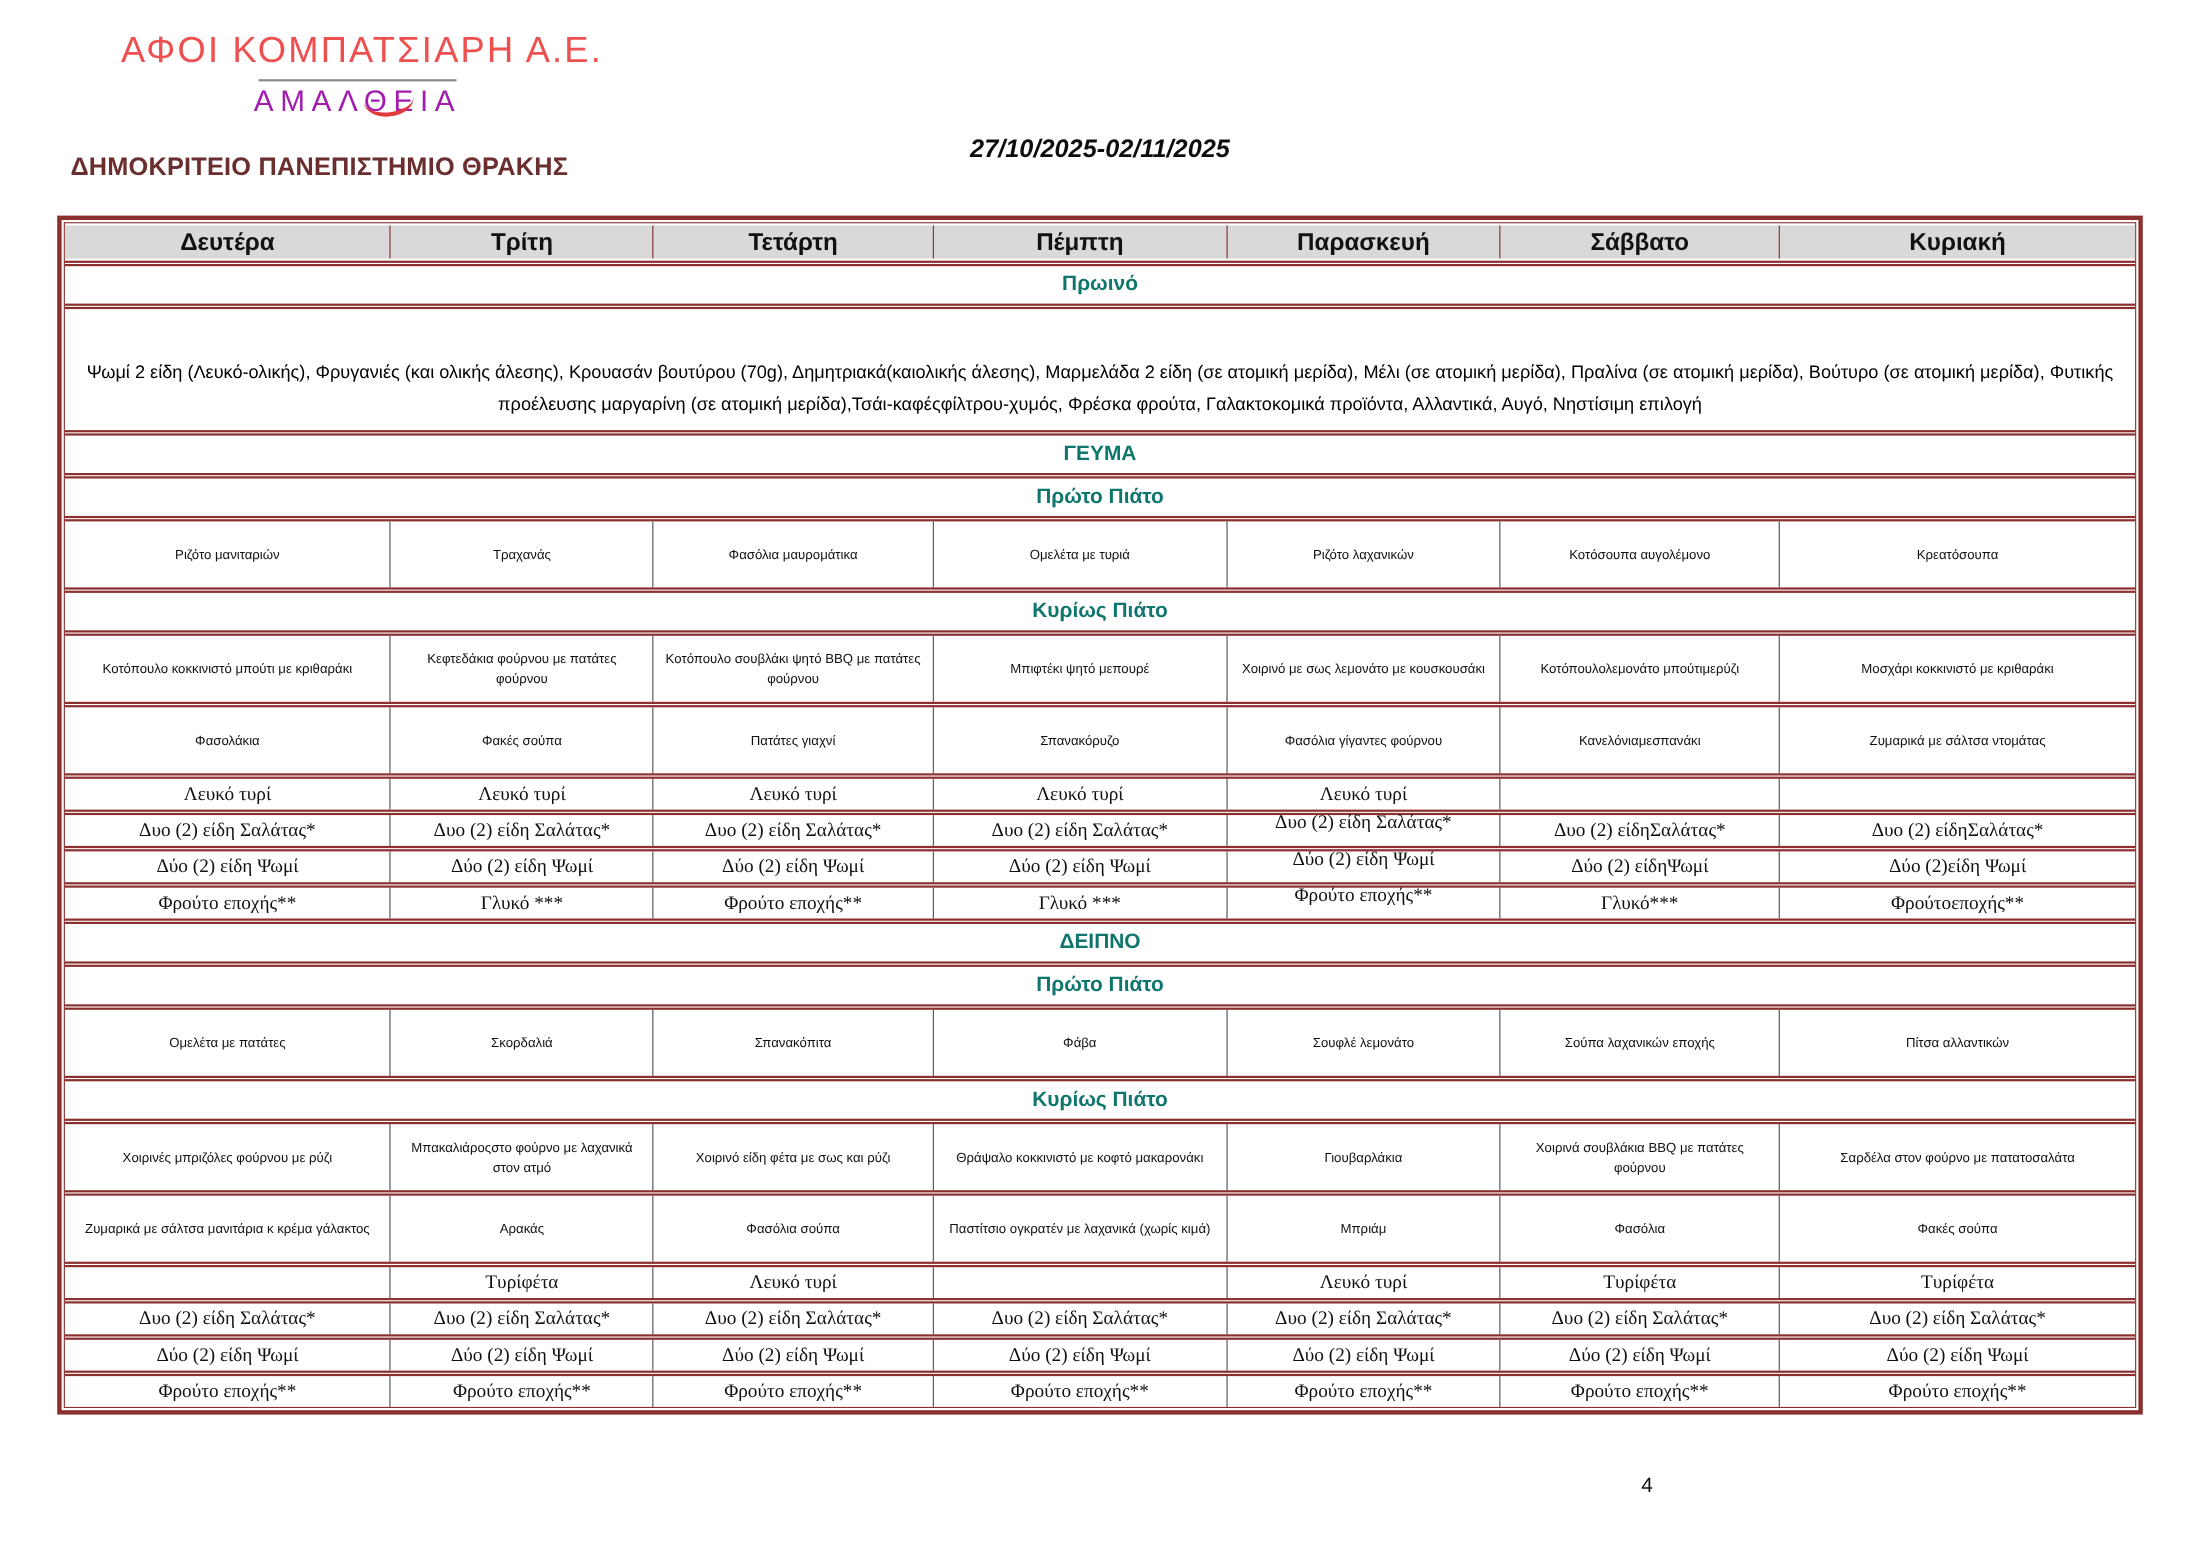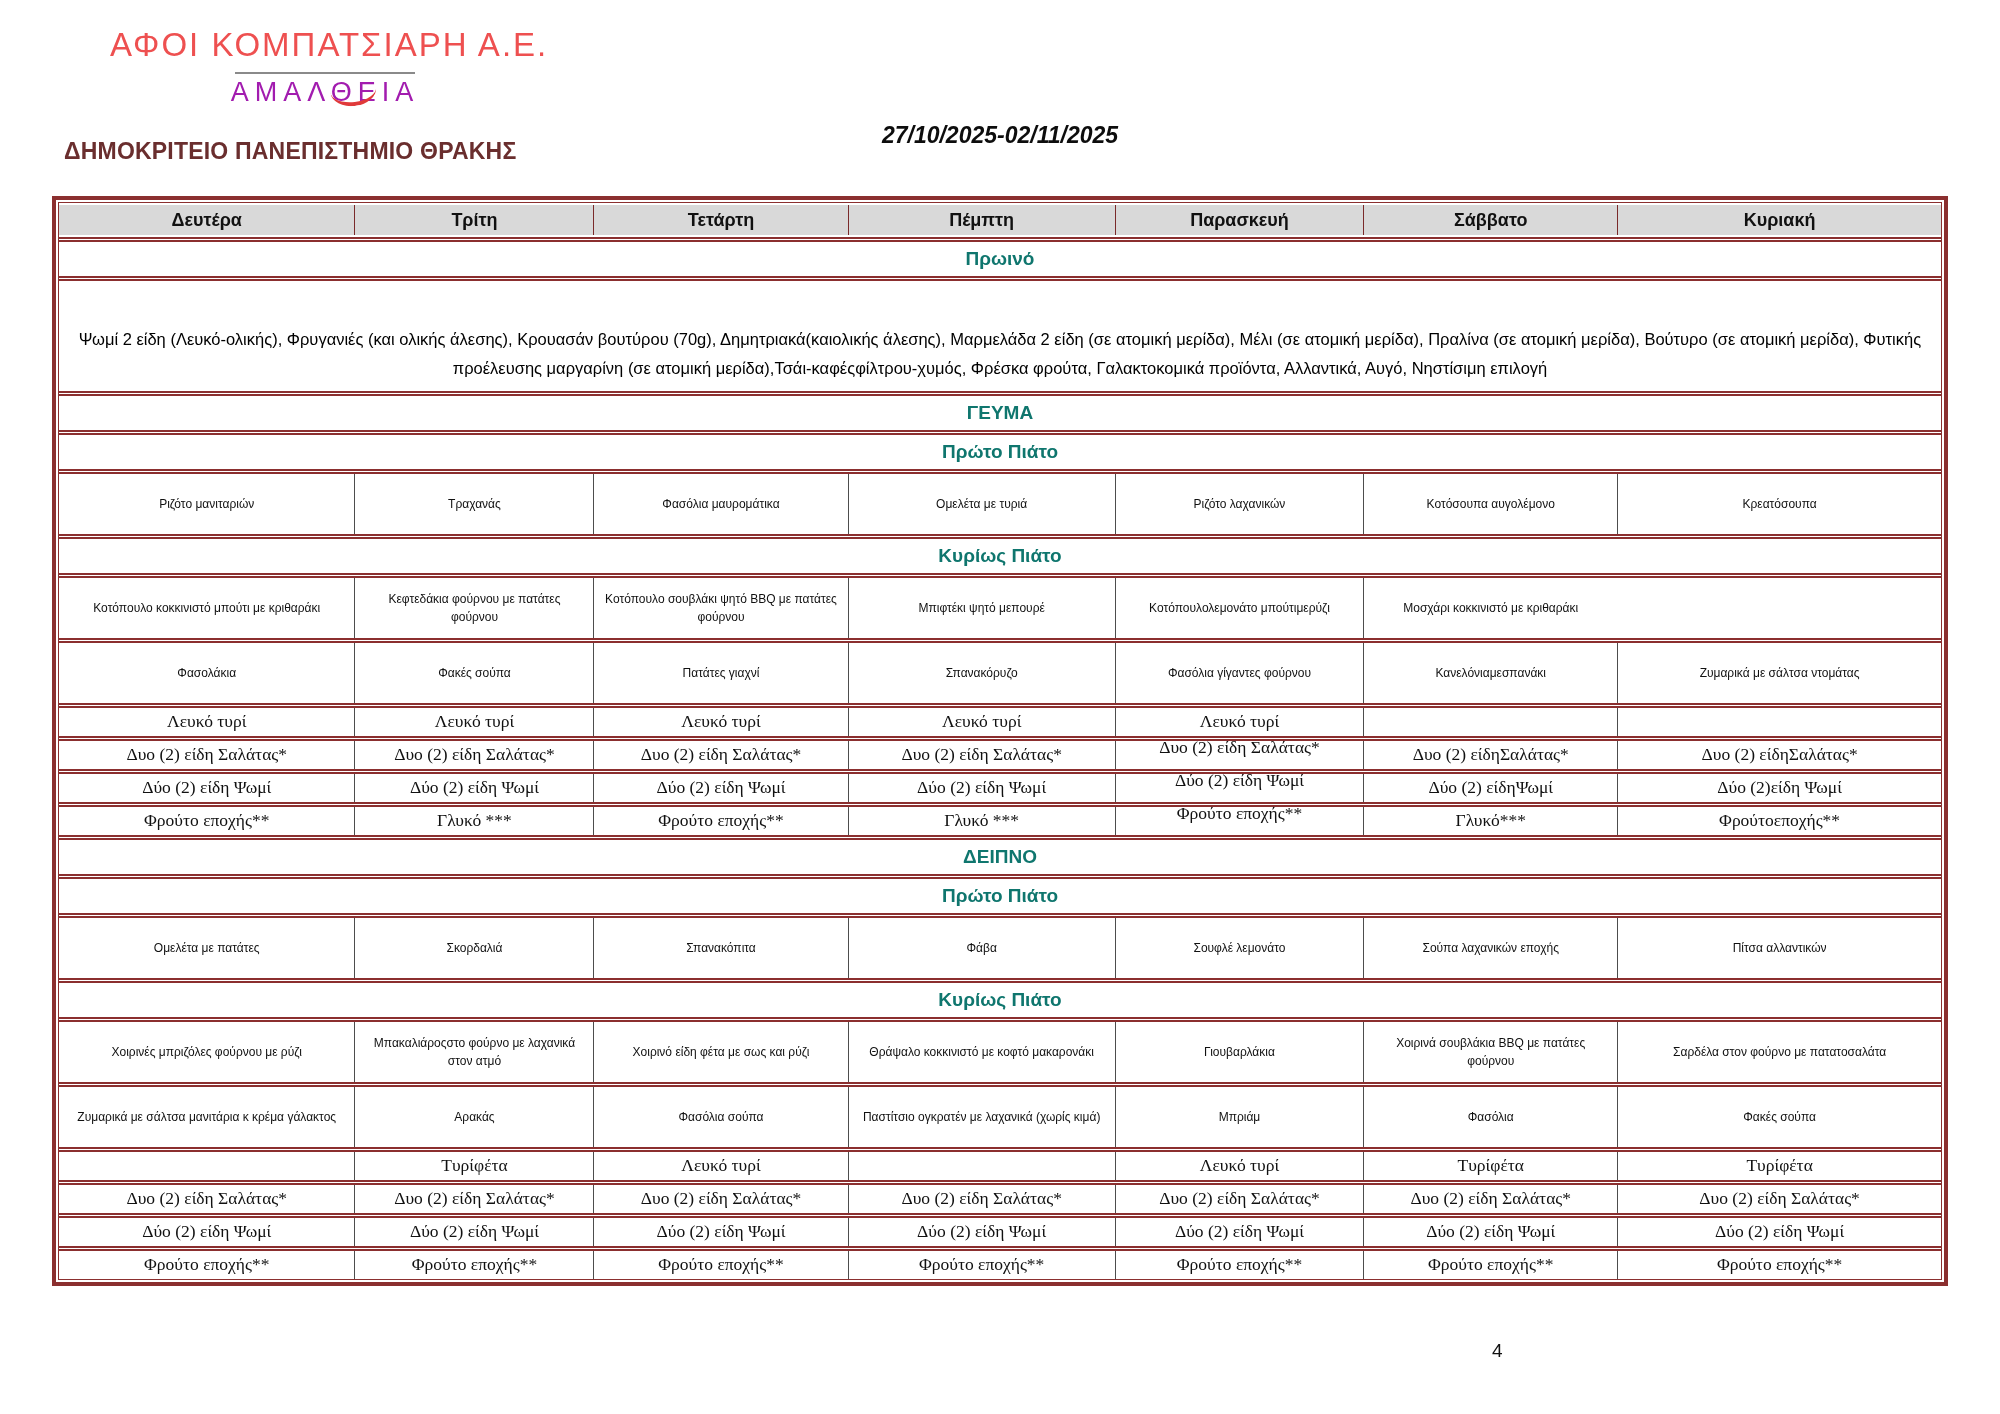--- a/index.html
+++ b/index.html
@@ -37,21 +37,21 @@
     font-size:16.5px;line-height:1.75;padding:8px 18px;color:#000;margin-top:36px;
   }
   .table-inner > :last-child{border-bottom:none;}
   .cell{
     display:flex;align-items:center;justify-content:center;text-align:center;
     padding:5px 8px;box-sizing:border-box;
   }
   .cell + .cell{border-left:1px solid #4d4d4d;}
   
   .header-row{padding:2px 0;}
-  .header-row .cell{background:#d9d9d9;font-weight:bold;font-size:18px;min-height:30px;padding:2px 6px;}
+  .header-row .cell{background:#d9d9d9;font-weight:bold;font-size:22px;min-height:30px;padding:2px 6px;}
   .header-row .cell + .cell{border-left:1px solid #7a2a2a;}
   
   .dish-row .cell{font-size:12px;line-height:1.5;min-height:60px;}
   
   .side-row .cell{font-family:"Liberation Serif",serif;font-size:17.5px;min-height:28px;padding:3px 6px;}
   .cell .txt{display:block;}
   .cell .txt.raised{position:relative;top:-7px;}
   
   .page-number{position:absolute;left:1492px;top:1340px;font-size:19px;color:#111;}
 </style>
@@ -132,20 +132,23 @@
           <div class="cell">
             <span class="txt">Κεφτεδάκια φούρνου με πατάτες φούρνου</span>
           </div>
           <div class="cell">
             <span class="txt">Κοτόπουλο σουβλάκι ψητό BBQ με πατάτες φούρνου</span>
           </div>
           <div class="cell">
             <span class="txt">Μπιφτέκι ψητό μεπουρέ</span>
           </div>
           <div class="cell">
+            <span class="txt">Χοιρινό με σως λεμονάτο με κουσκουσάκι</span>
+          </div>
+          <div class="cell">
             <span class="txt">Κοτόπουλολεμονάτο μπούτιμερύζι</span>
           </div>
           <div class="cell">
             <span class="txt">Μοσχάρι κοκκινιστό με κριθαράκι</span>
           </div>
         </div>
         <div class="t-row dish-row">
           <div class="cell">
             <span class="txt">Φασολάκια</span>
           </div>

